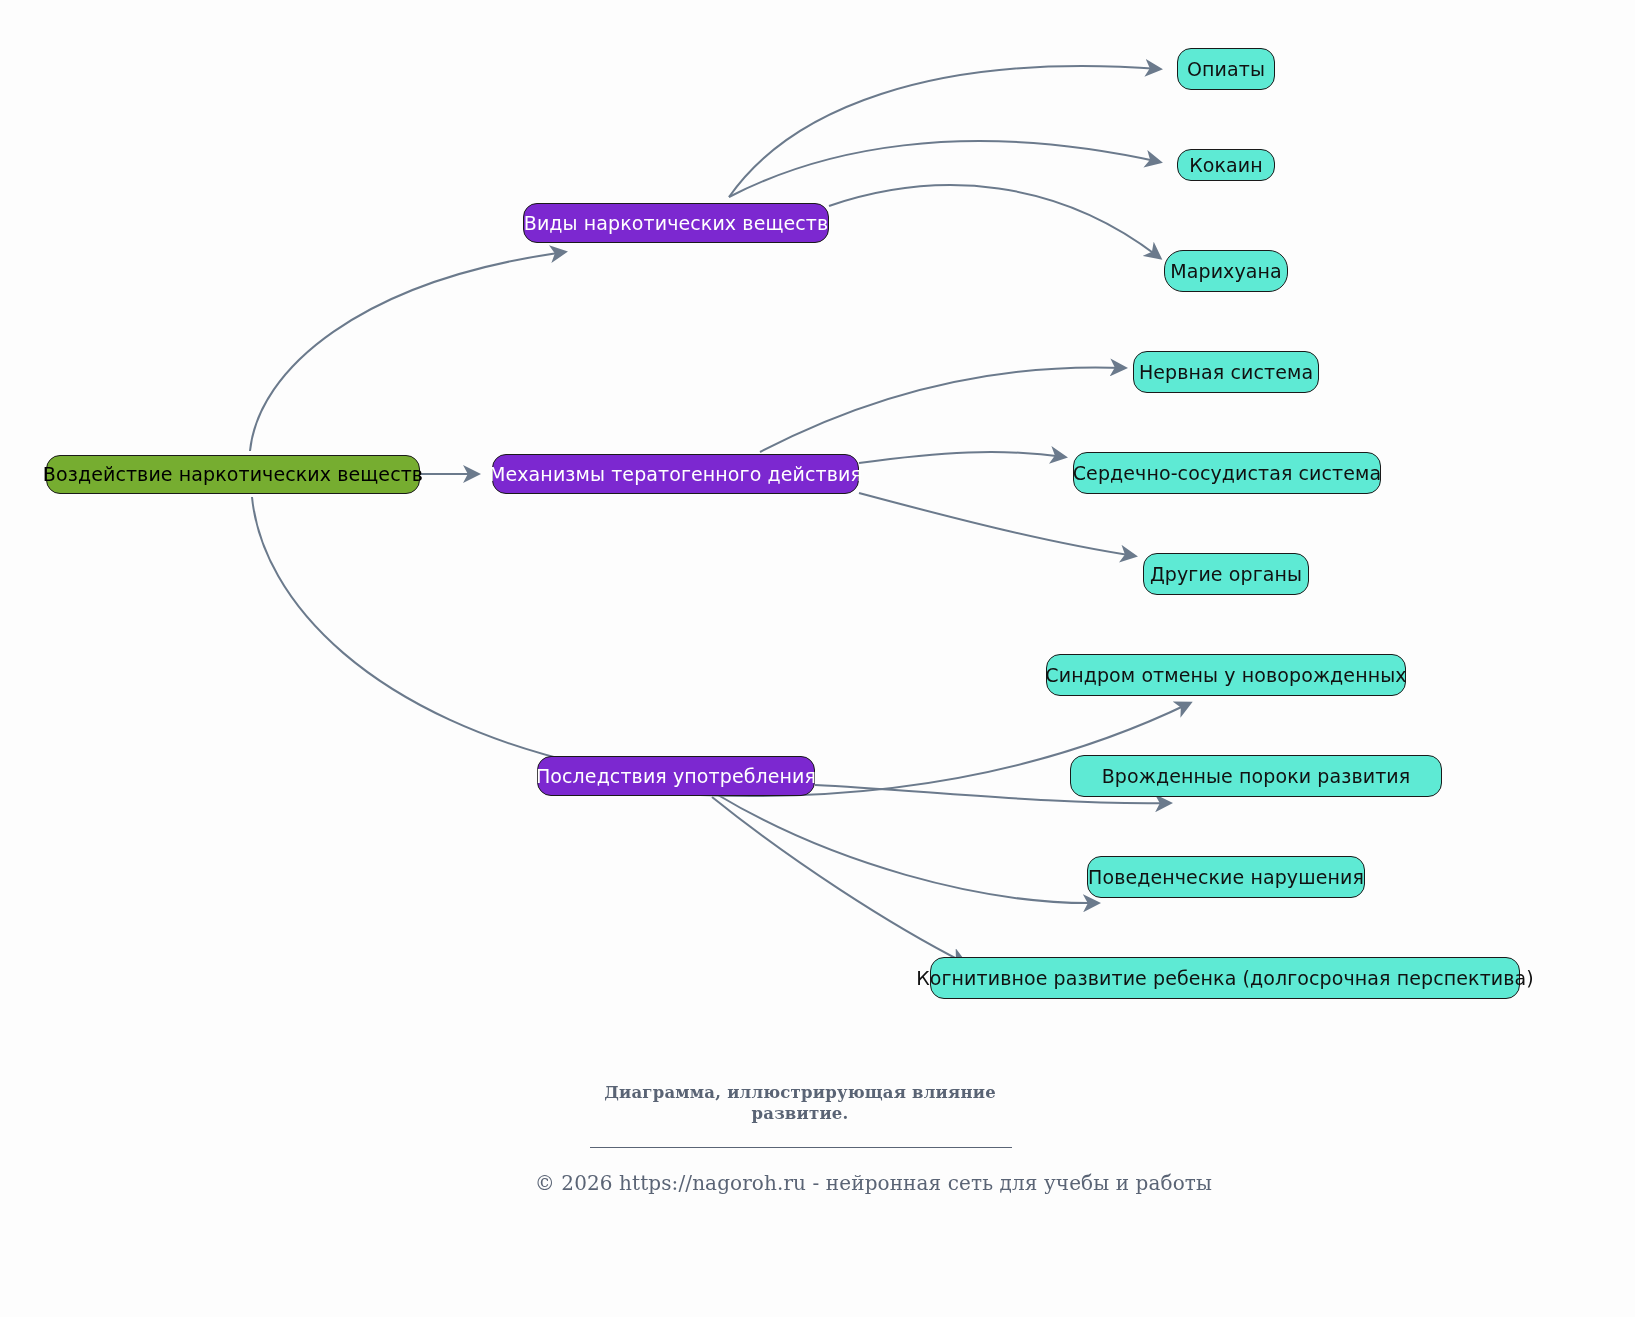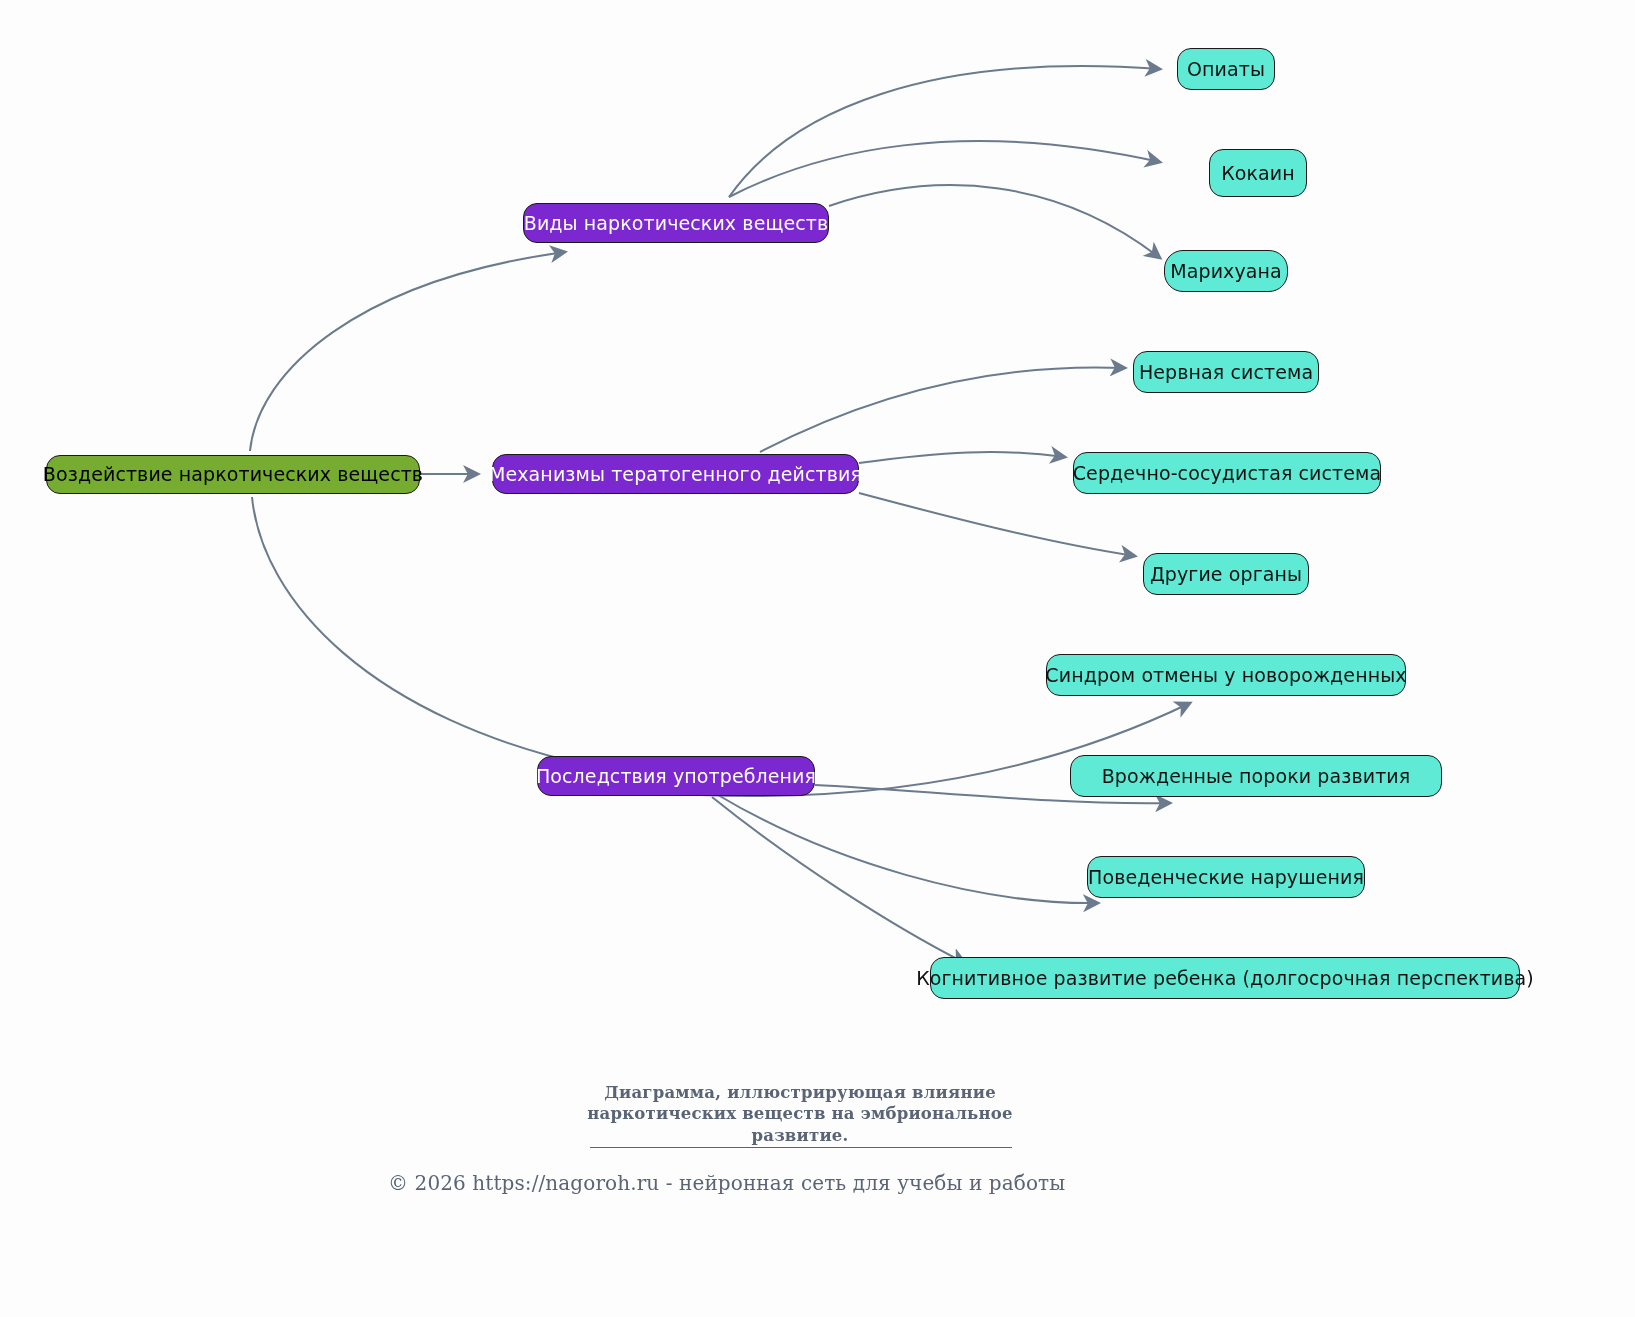--- a/index.html
+++ b/index.html
@@ -59,21 +59,21 @@
     line-height: 1.30;
     color: #5a6475;
     letter-spacing: 0.2px;
   }
   .divider {
     position: absolute;
     border-top: 1.6px solid #5a6475;
   }
   .copyright {
     position: absolute;
-    text-align: left;
+    text-align: right;
     font-family: "DejaVu Serif", "Liberation Serif", serif;
     font-size: 20px;
     color: #5a6475;
     letter-spacing: 0.1px;
   }
 </style>
 </head>
 <body>
 
 <div id="canvas">
@@ -106,21 +106,21 @@
   <div class="node node-root" style="left:46px; top:455px; width:374px; height:39px;">
     <span>Воздействие наркотических веществ</span>
   </div>
 
   <div class="node node-branch" style="left:523px; top:203px; width:306px; height:40px;">
     <span>Виды наркотических веществ</span>
   </div>
   <div class="node node-leaf" style="left:1177px; top:48px; width:98px; height:42px;">
     <span>Опиаты</span>
   </div>
-  <div class="node node-leaf" style="left:1209px; top:149px; width:98px; height:48px;">
+  <div class="node node-leaf" style="left:1177px; top:149px; width:98px; height:32px;">
     <span>Кокаин</span>
   </div>
   <div class="node node-leaf" style="left:1164px; top:250px; width:124px; height:42px;border-radius:19px;">
     <span>Марихуана</span>
   </div>
 
   <div class="node node-branch" style="left:492px; top:454px; width:367px; height:40px;">
     <span>Механизмы тератогенного действия</span>
   </div>
   <div class="node node-leaf" style="left:1133px; top:351px; width:186px; height:42px;">
@@ -144,21 +144,20 @@
   </div>
   <div class="node node-leaf" style="left:1087px; top:856px; width:278px; height:42px;">
     <span>Поведенческие нарушения</span>
   </div>
   <div class="node node-leaf" style="left:930px; top:957px; width:590px; height:42px;">
     <span>Когнитивное развитие ребенка (долгосрочная перспектива)</span>
   </div>
 
   <div class="caption" style="left:488px; top:1082px; width:624px;">
     <div>Диаграмма, иллюстрирующая влияние</div>
-    <div>наркотических веществ на эмбриональное</div>
     <div>развитие.</div>
   </div>
 
   <div class="divider" style="left:590px; top:1147px; width:422px;"></div>
 
   <div class="copyright" style="left:388px; top:1171px; width:824px;">© 2026 https://nagoroh.ru - нейронная сеть для учебы и работы</div>
 
 </div>
 
 </body></html>

